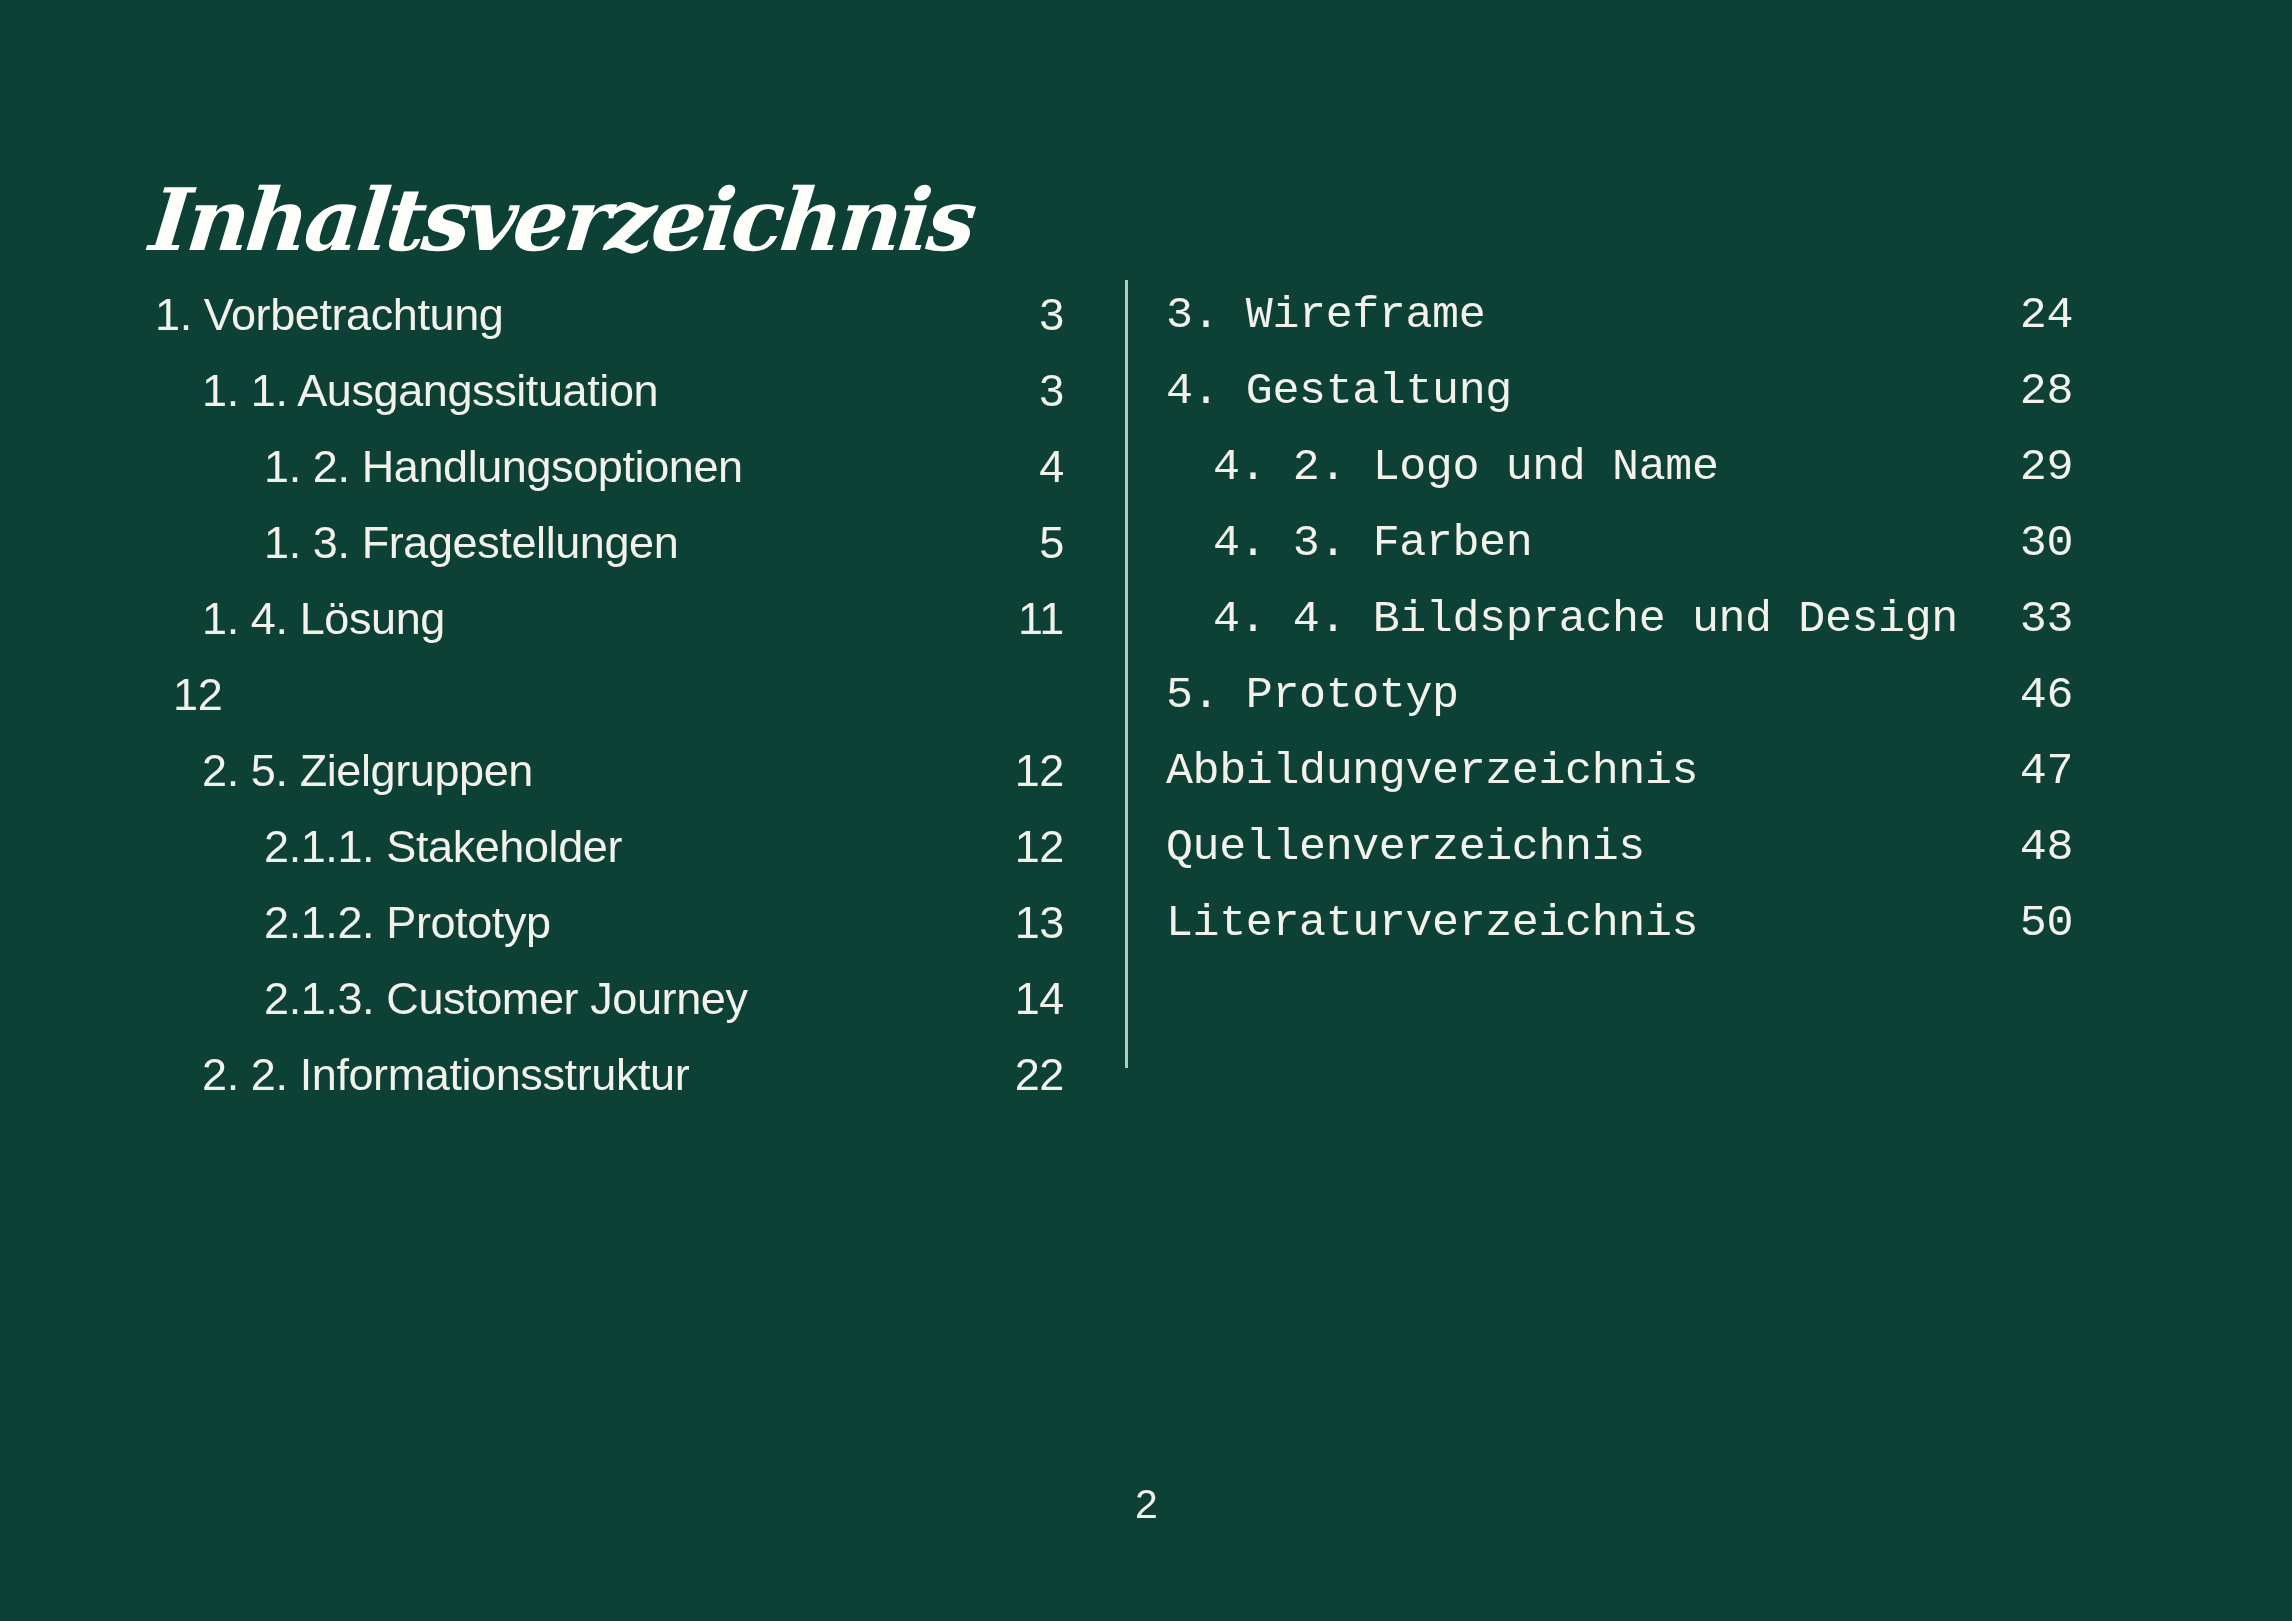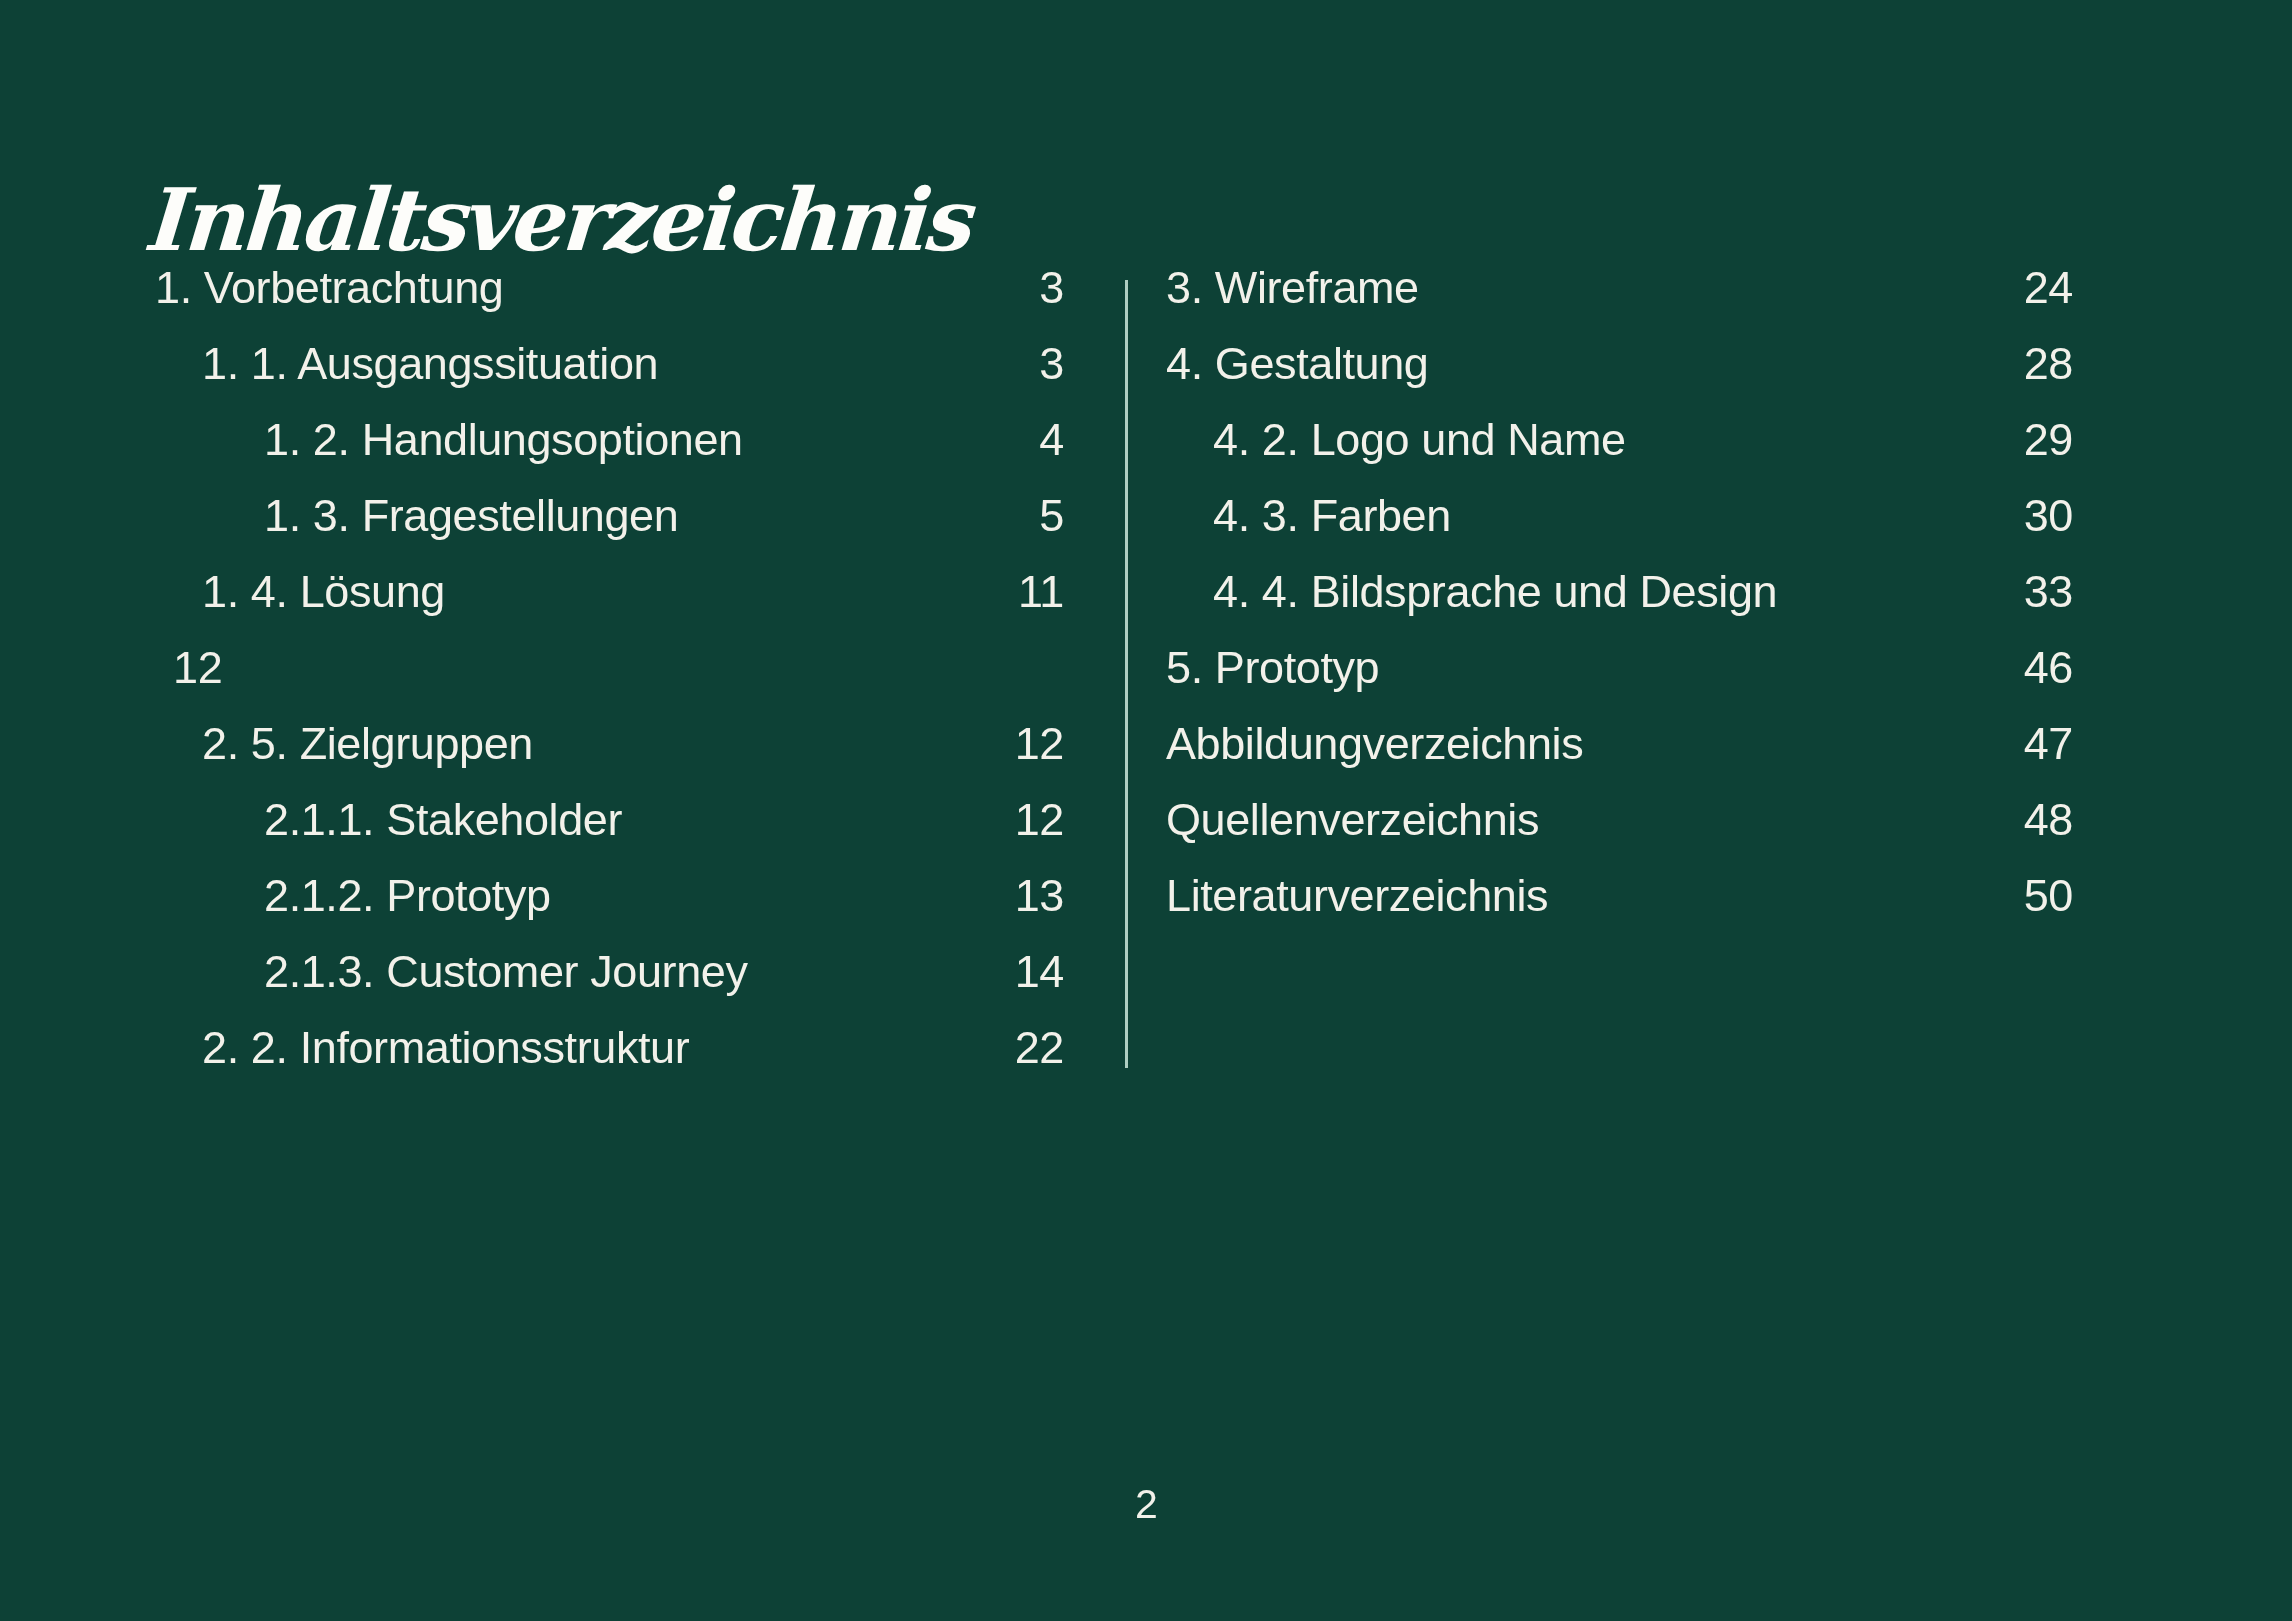--- a/index.html
+++ b/index.html
@@ -28,24 +28,24 @@
     font-size: 86px;
     line-height: 1.1;
     color: var(--title);
     letter-spacing: -3.6px;
     transform: skewX(-6deg);
     transform-origin: left bottom;
     white-space: nowrap;
   }
   .col {
     position: absolute;
-    top: 250px;
+    top: 277px;
   }
   .col-left  { left: 155px;  width: 909px; }
-  .col-right { left: 1166px; width: 907px; }
+  .col-right { left: 1166px; width: 907px; font-family: Liberation Mono, monospace; }
   .row {
     height: 76px;
     display: flex;
     justify-content: space-between;
     align-items: center;
     font-size: 45px;
     color: var(--text);
     letter-spacing: -0.4px;
     white-space: nowrap;
   }

